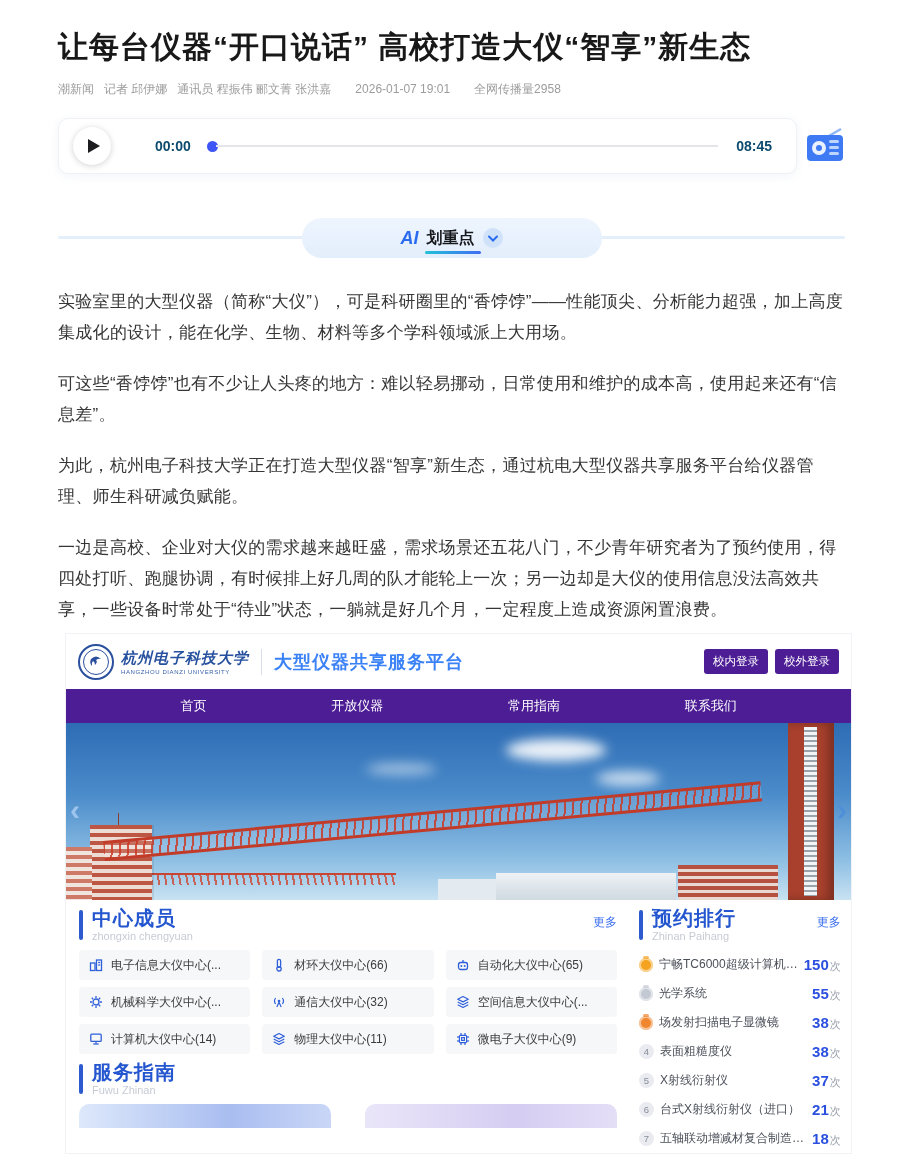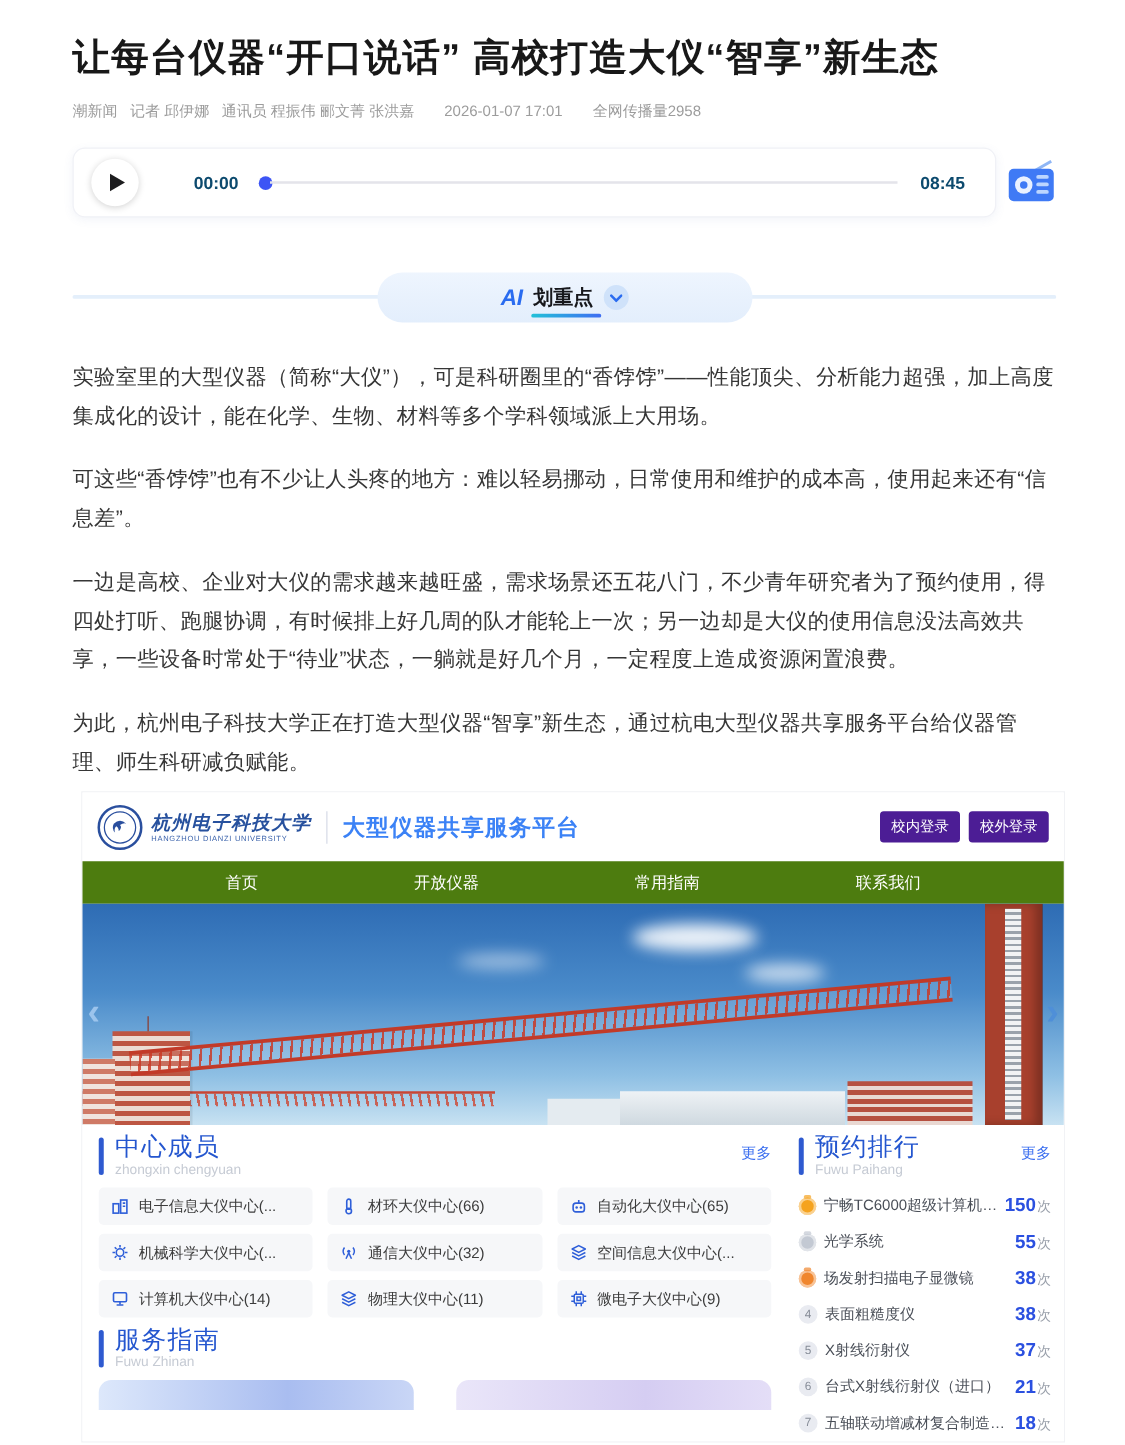--- a/index.html
+++ b/index.html
@@ -52,21 +52,21 @@
   .seal::before { content:""; position:absolute; inset:3px; border-radius:50%; border:1px solid #2a4f9e; }
   .seal svg { display:block; }
   .logo-text { margin-left:7px; }
   .logo-cn { font-family:"Liberation Serif","DejaVu Serif",serif; font-size:15px; font-weight:700; color:#27519e; font-style:italic; letter-spacing:1px; }
   .logo-en { font-size:6px; color:#3a62ab; letter-spacing:.6px; margin-top:1px; }
   .head-div { width:1px; height:26px; background:#d7dce8; margin:0 12px; }
   .platform-title { font-size:18px; font-weight:700; color:#3b82f6; letter-spacing:1px; }
   .head-btns { margin-left:auto; display:flex; gap:7px; }
   .hbtn { background:#4c1d95; color:#fff; font-size:11.5px; padding:5px 9px; border-radius:3px; cursor:pointer; }
 
-  .navbar { height:34px; background:#4d7c0f; display:flex; align-items:center; justify-content:space-around; padding:0 52px; }
+  .navbar { height:34px; background:#4c1d95; display:flex; align-items:center; justify-content:space-around; padding:0 52px; }
   .nav-item { color:#fff; font-size:13px; cursor:pointer; }
 
   
   .hero { position:relative; height:177px; overflow:hidden;
     background:linear-gradient(180deg,#2e6cb4 0%,#4a8bca 40%,#8fc0e4 78%,#c8e2f2 100%); }
   .cloud { position:absolute; background:#fff; border-radius:50%; filter:blur(6px); opacity:.9; }
   .c1 { left:440px; top:16px; width:100px; height:22px; }
   .c2 { left:530px; top:48px; width:64px; height:15px; opacity:.7; }
   .c3 { left:300px; top:40px; width:70px; height:12px; opacity:.5; }
   .bldg-left { position:absolute; left:24px; top:102px; width:62px; height:75px;
@@ -92,21 +92,21 @@
   .hero-arrow.right { right:4px; color:#4f8fd8; }
 
   
   .site-body { display:flex; padding:8px 13px 0 13px; gap:22px; background:#fff; }
   .col-left { width:538px; flex:none; }
   .col-right { flex:1; }
 
   .sec-head { display:flex; align-items:flex-start; margin-bottom:8px; }
   .sec-bar { width:4px; height:30px; background:#2e5ad0; border-radius:2px; margin-right:9px; margin-top:2px; }
   .sec-titles { line-height:1; }
-  .sec-title { font-size:20px; font-weight:400; color:#2456cf; letter-spacing:1px; }
+  .sec-title { font-size:20px; font-weight:700; color:#2456cf; letter-spacing:1px; }
   .sec-sub { font-size:11px; color:#c6cbd4; margin-top:3px; }
   .sec-more { margin-left:auto; font-size:12px; color:#3a6ef0; cursor:pointer; margin-top:6px; }
 
   .member-grid { display:grid; grid-template-columns:repeat(3,1fr); gap:7px 12px; }
   .tile { height:30px; background:#f6f7f9; border-radius:4px; display:flex; align-items:center; gap:8px; padding:0 10px; cursor:pointer; }
   .tile svg { flex:none; }
   .tile span { font-size:12px; color:#3c3c3c; white-space:nowrap; overflow:hidden; text-overflow:ellipsis; }
 
   .services { margin-top:8px; }
   .svc-cards { display:flex; gap:34px; margin-top:8px; }
@@ -128,21 +128,21 @@
     display:flex; align-items:center; justify-content:center; flex:none; }
 </style>
 </head>
 <body>
 
 <div class="page">
 
   <h1 class="title">让每台仪器“开口说话” 高校打造大仪“智享”新生态</h1>
 
   <div class="byline">
-    <span>潮新闻</span><span>记者 邱伊娜</span><span>通讯员 程振伟 郦文菁 张洪嘉</span><span class="gap">2026-01-07 17:01</span><span class="gap">全网传播量2958</span>
+    <span>潮新闻</span><span>记者 邱伊娜</span><span>通讯员 程振伟 郦文菁 张洪嘉</span><span class="gap">2026-01-07 19:01</span><span class="gap">全网传播量2958</span>
   </div>
 
   <div class="player-row">
     <div class="player">
       <div class="play-btn">
           <div class="play-tri"></div>
         </div>
       <span class="time cur">00:00</span>
       <div class="track-wrap">
         <div class="knob"></div>
@@ -168,22 +168,22 @@
       <span class="ai-caret">
         <svg width="10" height="7" viewBox="0 0 10 7">
             <path d="M1 1.5 L5 5.5 L9 1.5" fill="none" stroke="#2a6cf0" stroke-width="2" stroke-linecap="round"></path>
           </svg>
       </span>
     </div>
   </div>
 
   <p class="para">实验室里的大型仪器（简称“大仪”），可是科研圈里的“香饽饽”——性能顶尖、分析能力超强，加上高度集成化的设计，能在化学、生物、材料等多个学科领域派上大用场。</p>
   <p class="para">可这些“香饽饽”也有不少让人头疼的地方：难以轻易挪动，日常使用和维护的成本高，使用起来还有“信息差”。</p>
+  <p class="para">为此，杭州电子科技大学正在打造大型仪器“智享”新生态，通过杭电大型仪器共享服务平台给仪器管理、师生科研减负赋能。</p>
   <p class="para">一边是高校、企业对大仪的需求越来越旺盛，需求场景还五花八门，不少青年研究者为了预约使用，得四处打听、跑腿协调，有时候排上好几周的队才能轮上一次；另一边却是大仪的使用信息没法高效共享，一些设备时常处于“待业”状态，一躺就是好几个月，一定程度上造成资源闲置浪费。</p>
-  <p class="para">为此，杭州电子科技大学正在打造大型仪器“智享”新生态，通过杭电大型仪器共享服务平台给仪器管理、师生科研减负赋能。</p>
 
   <div class="site">
 
     <div class="site-head">
       <div class="seal">
         <svg width="20" height="20" viewBox="0 0 20 20">
             <path d="M5 7 Q10 2 15 7 Q13 6 10 8 Q12 10 9 13 Q9 10 7 9 Q5 11 6 14 Q3 11 5 7Z" fill="#2a4f9e"></path>
           </svg>
       </div>
       <div class="logo-text">
@@ -355,21 +355,21 @@
             <div class="svc-card b"></div>
           </div>
         </div>
       </div>
 
       <div class="col-right">
         <div class="sec-head">
           <div class="sec-bar"></div>
           <div class="sec-titles">
             <div class="sec-title">预约排行</div>
-            <div class="sec-sub">Fuwu Paihang</div>
+            <div class="sec-sub">Zhinan Paihang</div>
           </div>
           <span class="sec-more">更多</span>
         </div>
 
         <div class="rank-list">
           <div class="rank-row">
             <span class="medal gold"></span>
             <span class="rank-name">宁畅TC6000超级计算机集群</span>
             <span class="rank-count"><b>150</b><i>次</i></span>
           </div>

